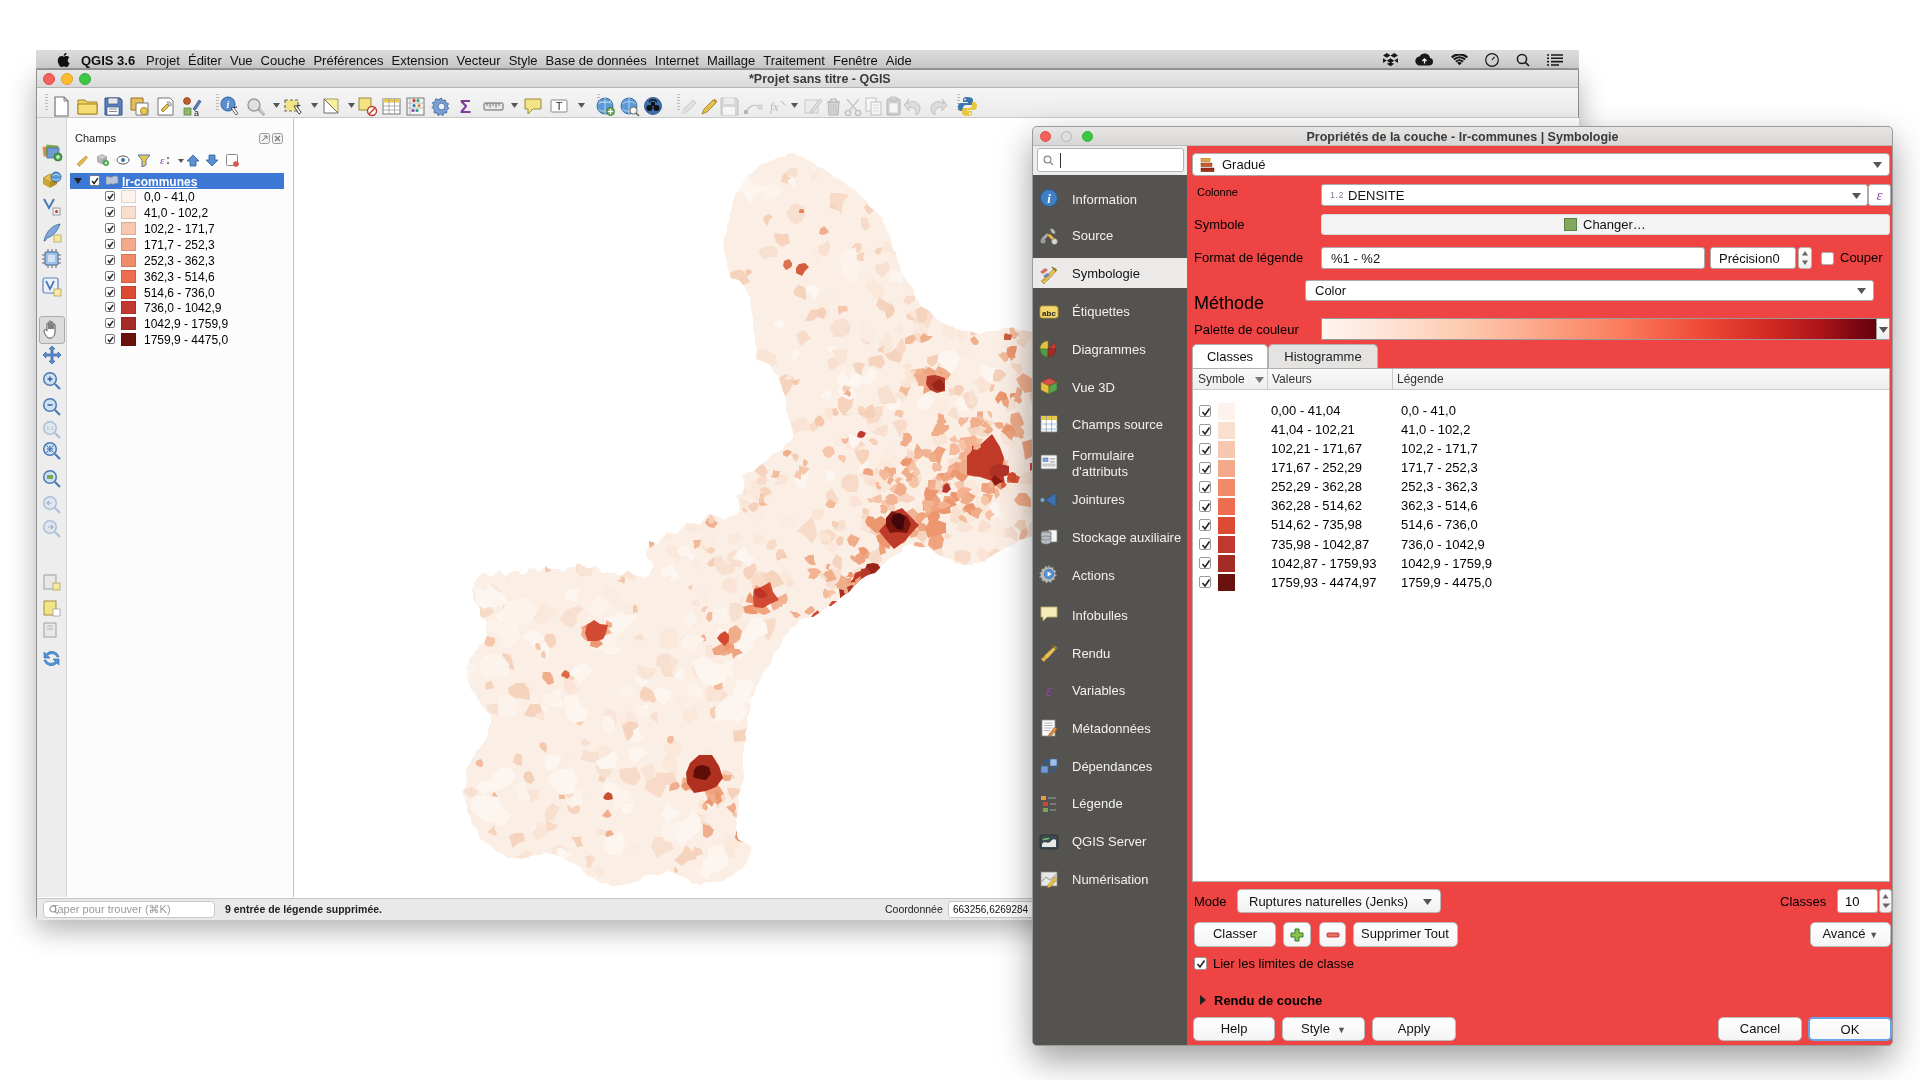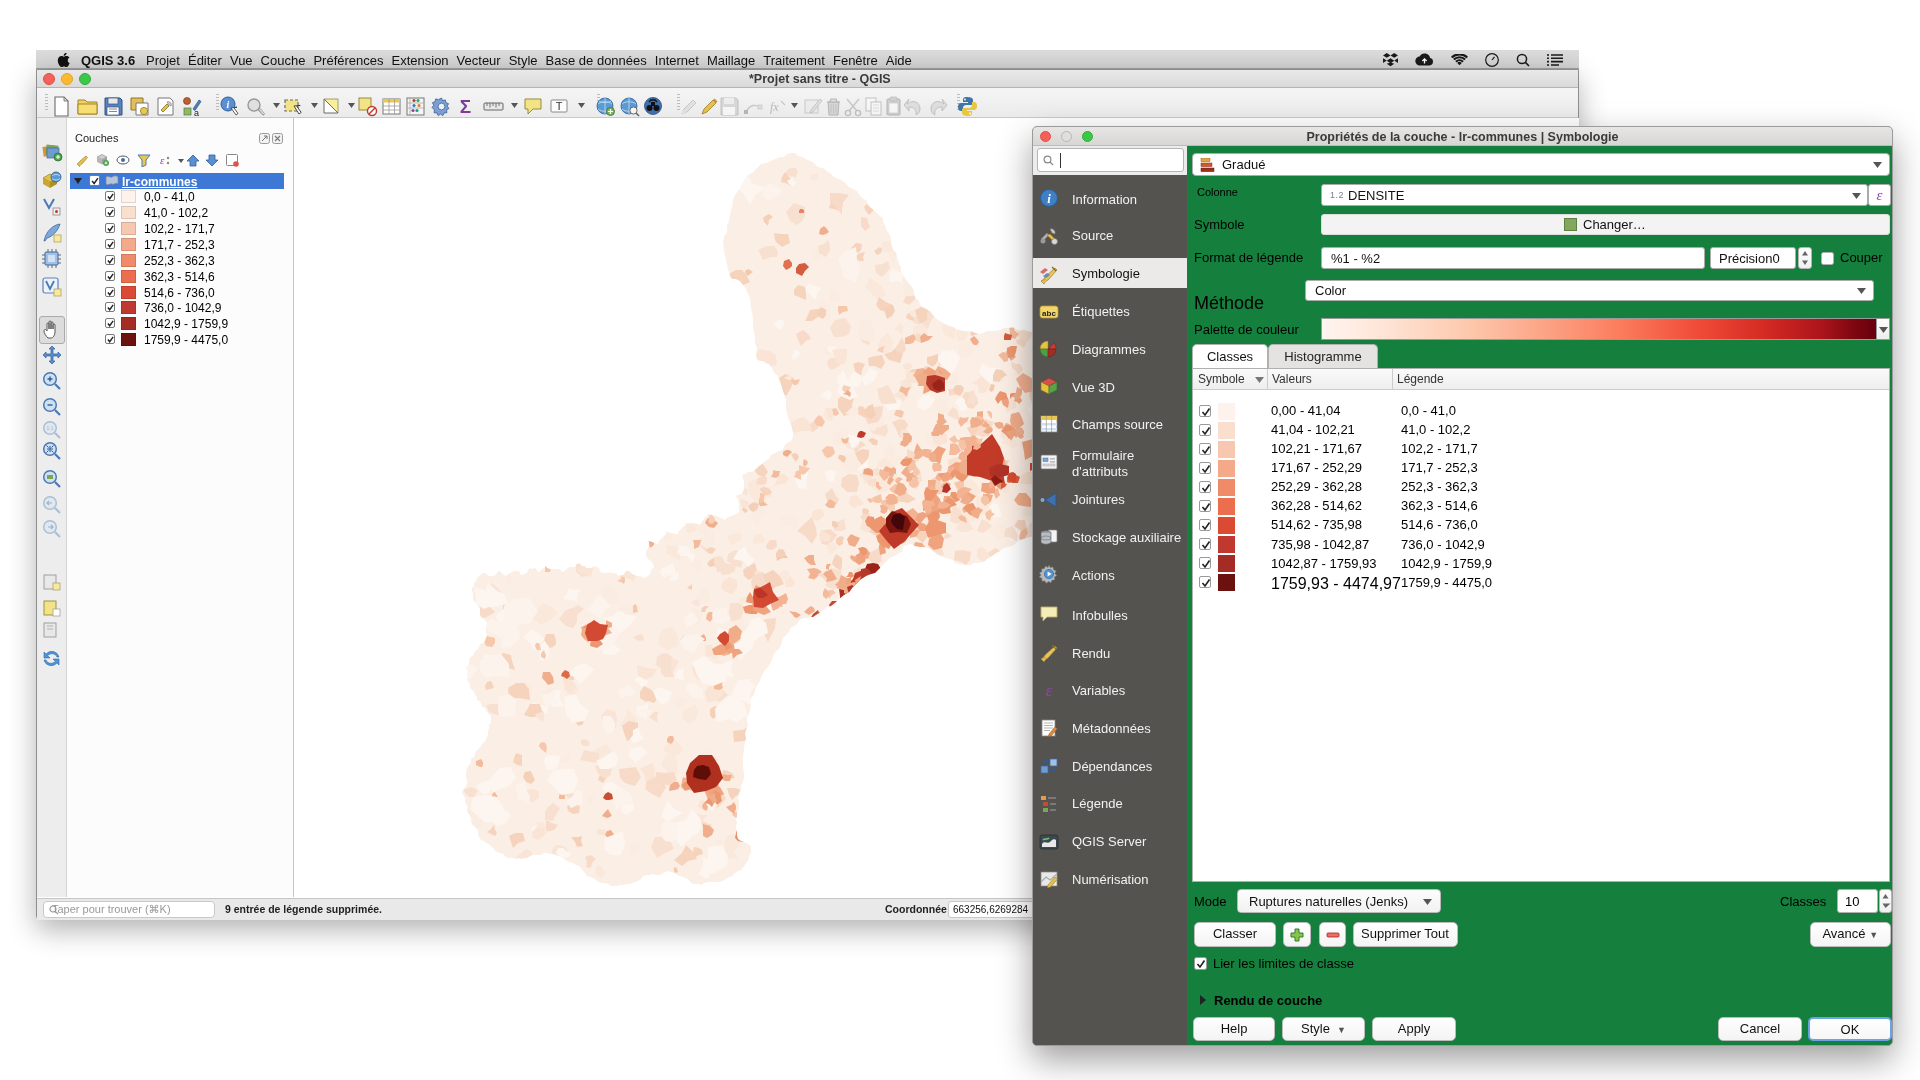--- a/index.html
+++ b/index.html
@@ -473,21 +473,21 @@
       </div>
 <div class="abs" style="left:4px;top:530px;width:22px;height:22px">
         <svg width="22" height="22" viewBox="0 0 22 22">
           <path d="M18 9A7.5 7.5 0 0 0 5 6l-2-2v6h6L6.7 7.7A5.5 5.5 0 0 1 16 9z" fill="#4f94d8" stroke="#2d6cab" stroke-width=".6"></path>
           <path d="M3 12a7.5 7.5 0 0 0 13 3l2 2v-6h-6l2.3 2.3A5.5 5.5 0 0 1 5 12z" fill="#4f94d8" stroke="#2d6cab" stroke-width=".6"></path>
         </svg>
       </div>
     </div>
 
   <div class="abs" style="left:30px;top:48px;width:227px;height:779px;background:#fcfcfc;border-right:1px solid #c4c4c4">
-    <div class="abs" style="left:8px;top:14px;font-size:11px;color:#222">Couches</div>
+    <div class="abs" style="left:8px;top:14px;font-size:11px;color:#222">Champs</div>
     <svg class="abs" style="left:192px;top:15px" width="24" height="11" viewBox="0 0 24 11">
         <rect x="0.5" y="0.5" width="10" height="10" rx="2" fill="#f2f2f2" stroke="#9a9a9a"></rect>
         <path d="M3 8L8 3M8 3h-3M8 3v3" stroke="#777" stroke-width="1"></path>
         <rect x="13.5" y="0.5" width="10" height="10" rx="2" fill="#f2f2f2" stroke="#9a9a9a"></rect>
         <path d="M16 3l5 5M21 3l-5 5" stroke="#777" stroke-width="1.1"></path>
       </svg>
     <div id="paneltools">
         <div class="abs" style="left:9px;top:35px;width:14px;height:14px">
           <svg width="14" height="14" viewBox="0 0 14 14">
             <path d="M1 11c1.5-.7 2-1.5 3-3l6-5 1.5 1.5-5 6c-1.5 1-2.3 1.5-3 3z" fill="#e3c049" stroke="#9c7b2d" stroke-width=".6"></path>
@@ -1403,26 +1403,26 @@
     </div>
 
   <div class="abs" style="left:0;top:828px;width:100%;height:22px;background:#e9e9e9;border-top:1px solid #c6c6c6;font-size:11.5px;color:#222">
     <div class="abs" style="left:6px;top:2px;width:172px;height:17px;background:#fff;border:1px solid #c9c9c9;border-radius:4px;color:#999;padding:1px 0 0 8px;font-size:11px">Taper pour trouver (⌘K)
       <svg class="abs" style="left:5px;top:3px" width="10" height="10" viewBox="0 0 10 10">
           <circle cx="4" cy="4" r="3" fill="none" stroke="#999" stroke-width="1.2"></circle>
           <path d="M6.3 6.3L9 9" stroke="#999" stroke-width="1.2"></path>
         </svg>
     </div>
     <div class="abs" style="left:188px;top:4px;font-weight:600;font-size:10.5px">9 entrée de légende supprimée.</div>
-    <div class="abs" style="left:848px;top:4px;font-weight:700;font-size:10.5px">Coordonnée</div>
+    <div class="abs" style="left:848px;top:4px;font-weight:400;font-size:10.5px">Coordonnée</div>
     <div class="abs" style="left:911px;top:2px;width:87px;height:17px;background:#fff;border:1px solid #c9c9c9;border-radius:3px;padding:2px 0 0 4px;font-size:10px;color:#111">663256,6269284</div>
   </div>
 </div>
 
-<div class="abs" id="dlg" style="left:1032px;top:126px;width:861px;height:920px;background:#15803d;border:1px solid #9b9b9b;border-radius:5px;box-shadow:0 14px 34px rgba(0,0,0,.38);overflow:hidden">
+<div class="abs" id="dlg" style="left:1032px;top:126px;width:861px;height:920px;background:#ef4444;border:1px solid #9b9b9b;border-radius:5px;box-shadow:0 14px 34px rgba(0,0,0,.38);overflow:hidden">
 
   <div class="abs" style="left:0;top:0;width:100%;height:19px;background:linear-gradient(#e8e6e5,#d8d6d4);border-bottom:1px solid #bebcba">
     <div class="tl" style="left:7px;top:4px;width:11px;height:11px;background:#f4605a;border:.5px solid #dd4f48"></div>
     <div class="tl" style="left:28px;top:4px;width:11px;height:11px;background:#dfdfdf;border:.5px solid #b5b5b5"></div>
     <div class="tl" style="left:49px;top:4px;width:11px;height:11px;background:#3bc849;border:.5px solid #2fad3c"></div>
     <div class="abs" style="left:0;top:2.5px;width:100%;text-align:center;font-size:12.5px;color:#3a3a3a;font-weight:600">Propriétés de la couche - lr-communes | Symbologie</div>
   </div>
 
   <div class="abs" style="left:0;top:19px;width:154px;height:901px;background:#555350" id="sidebar">
     <div class="abs" style="left:0;top:0;width:154px;height:29px;background:#ececec"></div>
@@ -1742,21 +1742,21 @@
         </div>
         <div class="abs" style="left:25px;top:186.6px;width:17px;height:17px;background:#a52b25"></div>
         <div class="abs" style="left:78px;top:187.1px;font-size:13px;color:#000">1042,87 - 1759,93</div>
         <div class="abs" style="left:208px;top:187.1px;font-size:13px;color:#000">1042,9 - 1759,9</div>
         <div class="abs" style="left:5.5px;top:207.6px;width:12px;height:12px;background:#fff;border:1px solid #9a9a9a;border-radius:2px">
           <svg width="12" height="12" viewBox="0 0 12 12">
             <path d="M2.5 6l2.5 3 4.5-6.5" stroke="#222" stroke-width="1.6" fill="none"></path>
           </svg>
         </div>
         <div class="abs" style="left:25px;top:205.6px;width:17px;height:17px;background:#6b120e"></div>
-        <div class="abs" style="left:78px;top:206.1px;font-size:16px;color:#000">1759,93 - 4474,97</div>
+        <div class="abs" style="left:78px;top:206.1px;font-size:13px;color:#000">1759,93 - 4474,97</div>
         <div class="abs" style="left:208px;top:206.1px;font-size:13px;color:#000">1759,9 - 4475,0</div>
       </div>
 <div class="abs" style="left:161px;top:767px;font-size:13px;color:#000">Mode</div>
 <div class="abs" style="left:204px;top:762px;width:204px;height:24px;background:linear-gradient(#fdfdfd,#f2f2f2);border:1px solid #b9b9b9;border-radius:4px">
         <div class="abs" style="left:11px;top:4px;font-size:13px;color:#111">Ruptures naturelles (Jenks)</div>
         <div class="abs" style="right:8px;top:9px">
           <svg width="9" height="6" viewBox="0 0 9 6">
             <path d="M0 0h9L4.5 6z" fill="#555"></path>
           </svg>
         </div>

